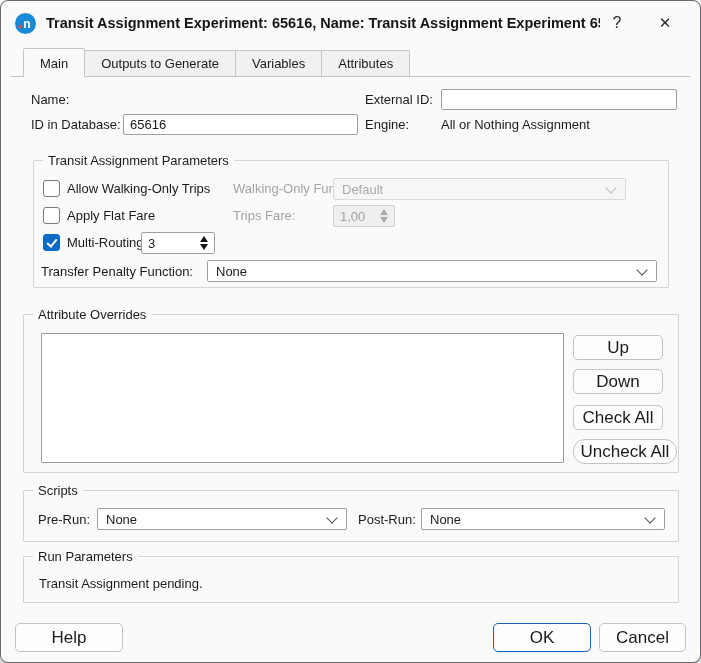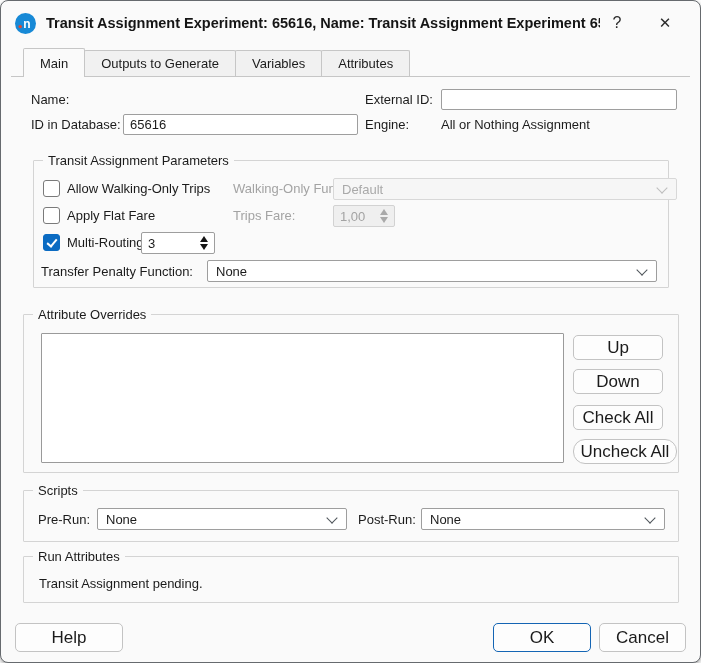--- a/index.html
+++ b/index.html
@@ -144,21 +144,21 @@
   <div class="lbl" style="left:364px; top:114px;">Engine:</div>
   <div class="static-text" style="left:440px; top:114px;">All or Nothing Assignment</div>
 
   <div class="group" style="left:32px; top:159px; width:636px; height:128px;">
     <div class="group-title">Transit Assignment Parameters</div>
   </div>
 
   <div class="checkbox" style="left:42px; top:179px;"></div>
   <div class="lbl" style="left:66px; top:178px;">Allow Walking-Only Trips</div>
   <div class="lbl disabled" style="left:232px; top:178px;">Walking-Only Function:</div>
-  <div class="dropdown disabled" style="left:332px; top:177px; width:344px;">
+  <div class="dropdown disabled" style="left:332px; top:177px; width:293px;">
     <span>Default</span>
     <span class="chev"></span>
   </div>
 
   <div class="checkbox" style="left:42px; top:206px;"></div>
   <div class="lbl" style="left:66px; top:205px;">Apply Flat Fare</div>
   <div class="lbl disabled" style="left:232px; top:205px;">Trips Fare:</div>
   <div class="spinbox disabled" style="left:332px; top:204px; width:62px;">
     <span class="spin-val">1,00</span>
     <span class="spin-arrows">
@@ -200,21 +200,21 @@
     <span>None</span>
     <span class="chev"></span>
   </div>
   <div class="lbl" style="left:357px; top:509px;">Post-Run:</div>
   <div class="dropdown" style="left:420px; top:507px; width:244px;">
     <span>None</span>
     <span class="chev"></span>
   </div>
 
   <div class="group" style="left:22px; top:555px; width:656px; height:47px;">
-    <div class="group-title">Run Attributes</div>
+    <div class="group-title">Run Parameters</div>
   </div>
   <div class="static-text" style="left:38px; top:573px;">Transit Assignment pending.</div>
 
   <div class="btn" style="left:14px; top:622px; width:108px; height:29px;">Help</div>
   <div class="btn primary" style="left:492px; top:622px; width:98px; height:29px;">OK</div>
   <div class="btn" style="left:598px; top:622px; width:87px; height:29px;">Cancel</div>
 
 </div>
 
 </body></html>

